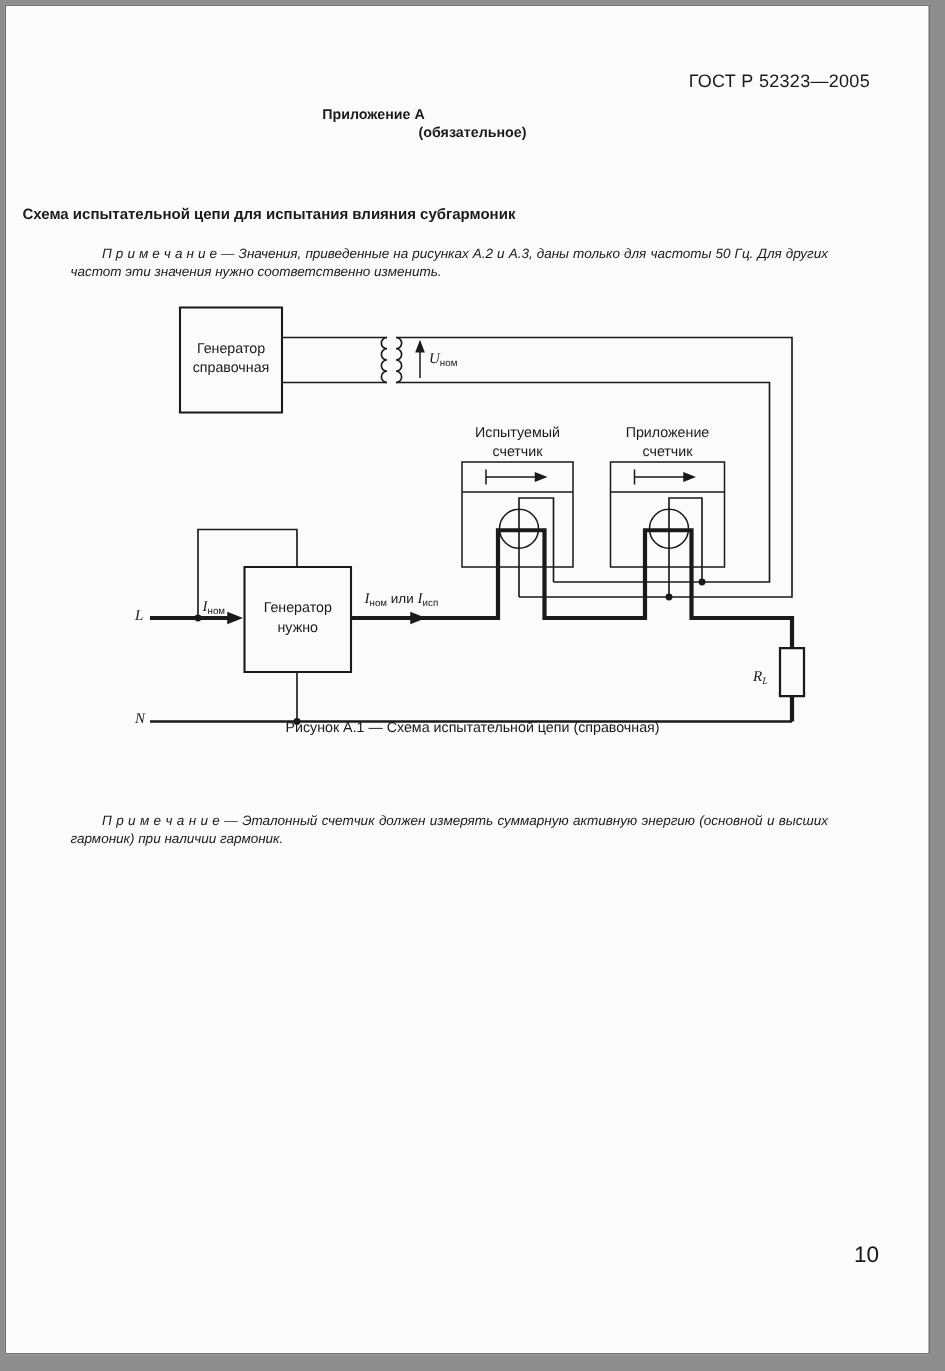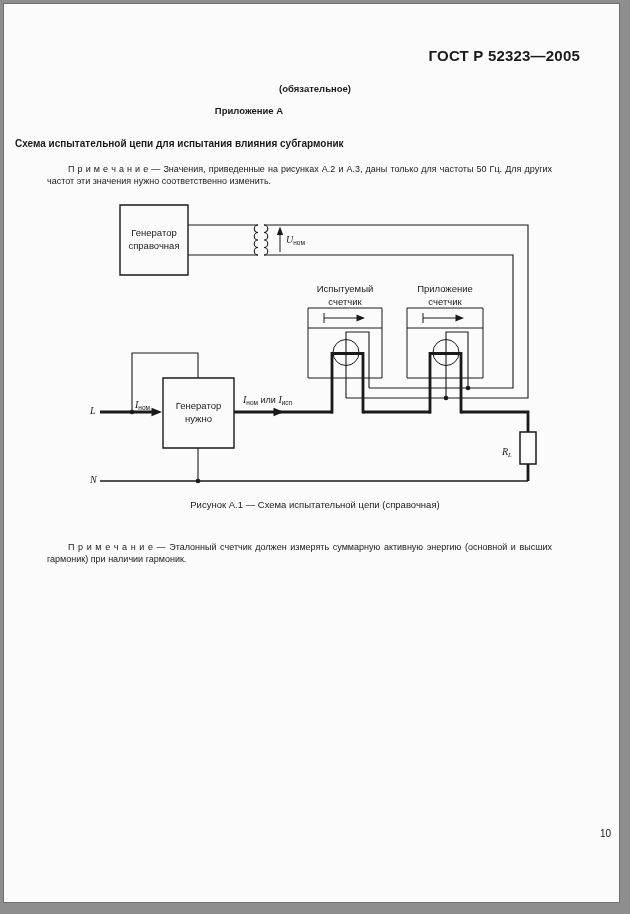--- a/index.html
+++ b/index.html
@@ -5,42 +5,42 @@
   html,body{margin:0;padding:0;}
   body{
     width:630px;height:914px;position:relative;
     background:#8e8e8e;
     font-family:"Liberation Sans",sans-serif;
     color:#1a1a1a;overflow:hidden;
   }
   .page{position:absolute;left:3px;top:3px;width:617px;height:900px;
         background:#fbfbfb;border:1px solid #6f6f6f;box-sizing:border-box;}
   .abs{position:absolute;}
-  .hdr{font-weight:bold;font-size:15px;letter-spacing:.2px;}
+  .hdr{font-weight:normal;font-size:12px;letter-spacing:.2px;}
   .app{font-weight:bold;font-size:9.5px;text-align:center;line-height:12px;}
   .title{font-weight:bold;font-size:10px;text-align:left;}
-  .note{font-size:9px;line-height:11.5px;text-align:justify;text-indent:21px;}
+  .note{font-size:9px;line-height:11.5px;text-align:justify;text-indent:21px;font-style:italic;}
   .caption{font-size:9.5px;text-align:center;}
   .boxlabel{font-size:9.5px;line-height:12.5px;text-align:center;}
-  .pagenum{font-size:10px;text-align:left;margin-left:36px;}
+  .pagenum{font-size:15px;text-align:right;}
   .sym{font-family:"Liberation Serif",serif;font-style:italic;font-size:10px;}
   .sub{font-family:"Liberation Sans",sans-serif;font-size:6.5px;vertical-align:-2px;letter-spacing:0;}
   .sub.it{font-style:italic;font-family:"Liberation Serif",serif;}
   .lbl{white-space:nowrap;}
   svg{position:absolute;left:0;top:0;}
   svg *{vector-effect:non-scaling-stroke;}
 </style>
 </head>
 <body>
 
 <div class="page"></div>
 
 <div class="abs hdr" style="top:47px;left:0;width:580px;text-align:right;">ГОСТ Р 52323—2005</div>
 
-<div class="abs app" style="top:71px;left:0;width:498px;margin-top:34px;">Приложение А</div>
+<div class="abs app" style="top:71px;left:0;width:498px;">Приложение А</div>
 <div class="abs app" style="top:83px;left:0;width:630px;">(обязательное)</div>
 
 <div class="abs title" style="top:138px;left:15px;width:570px;">Схема испытательной цепи для испытания влияния субгармоник</div>
 
 <div class="abs note" style="top:164px;left:47px;width:505px;">П р и м е ч а н и е — Значения, приведенные на рисунках А.2 и А.3, даны только для частоты 50 Гц. Для других частот эти значения нужно соответственно изменить.</div>
 
 <svg width="630" height="914" viewBox="0 0 630 914">
   <g stroke="#1a1a1a" fill="none" stroke-width="1">
 
     <g stroke-width="1.1">
@@ -143,17 +143,17 @@
 </span>
 
 <span class="abs lbl sym" style="top:405px;left:90px;">L</span>
 
 <span class="abs lbl sym" style="top:474px;left:90px;">N</span>
 
 <span class="abs lbl" style="top:441px;left:502px;">
   <span class="sym">R</span><span class="sub it">L</span>
 </span>
 
-<div class="abs caption" style="top:499px;left:0;width:630px;">Рисунок А.1 — Схема испытательной цепи (справочная)</div>
+<div class="abs caption" style="top:480px;left:0;width:630px;">Рисунок А.1 — Схема испытательной цепи (справочная)</div>
 
 <div class="abs note" style="top:542px;left:47px;width:505px;">П р и м е ч а н и е — Эталонный счетчик должен измерять суммарную активную энергию (основной и высших гармоник) при наличии гармоник.</div>
 
 <div class="abs pagenum" style="top:828px;left:564px;width:22px;">10</div>
 
 </body></html>

